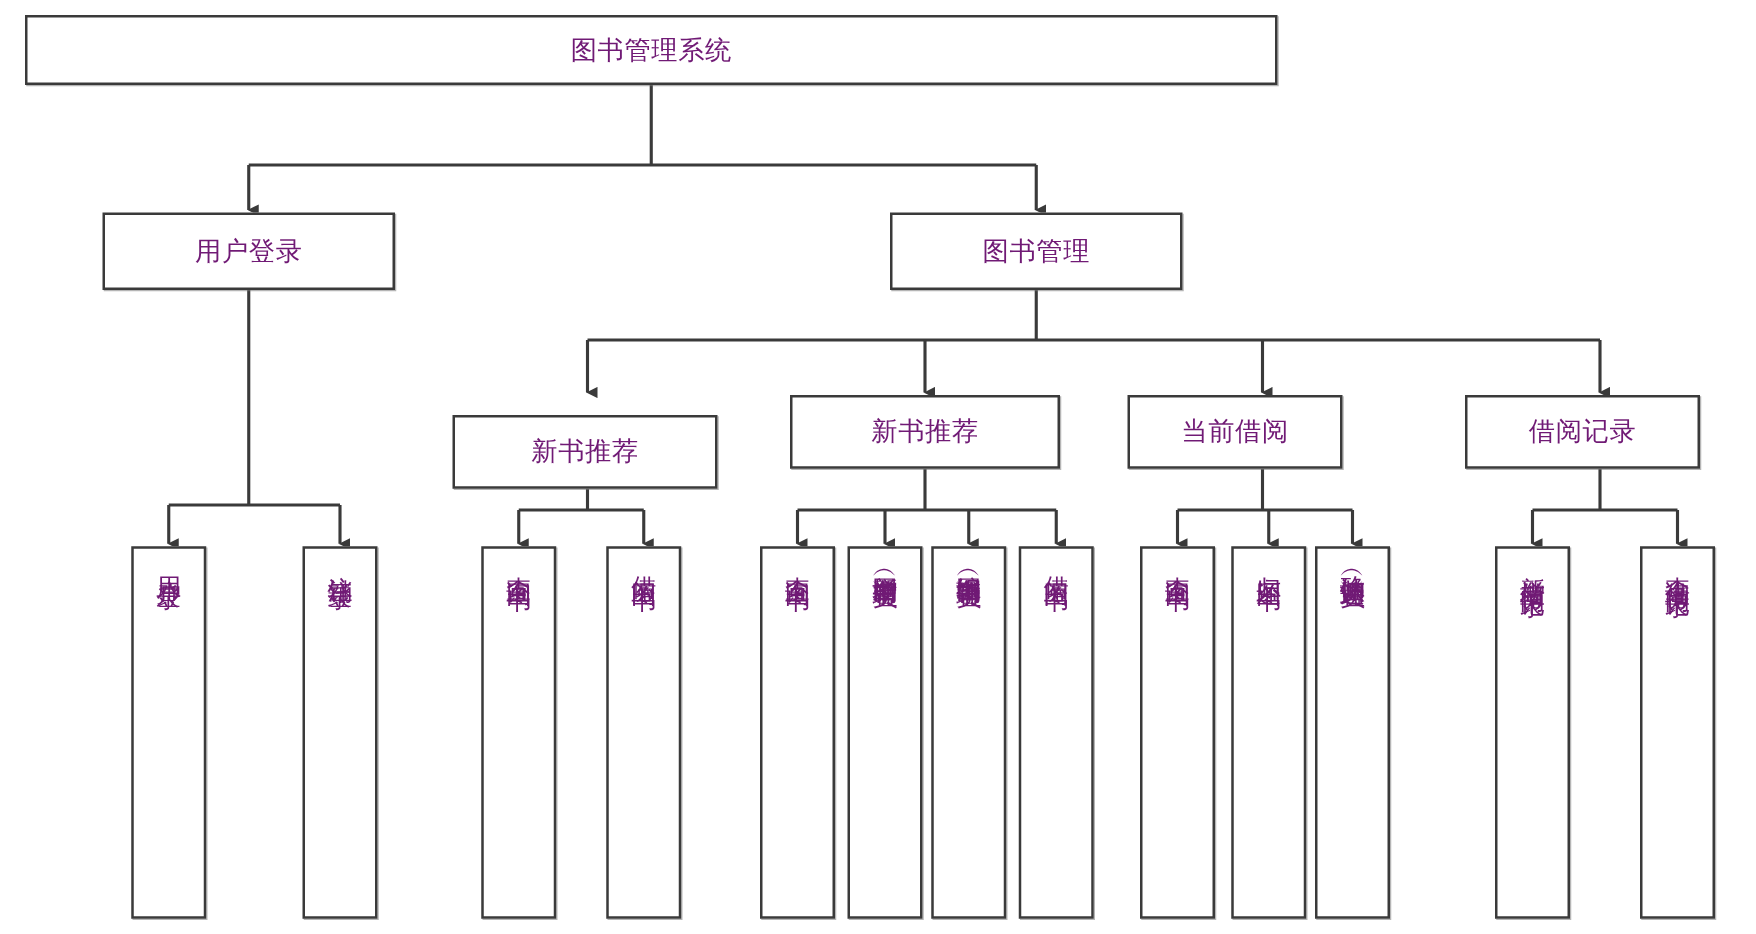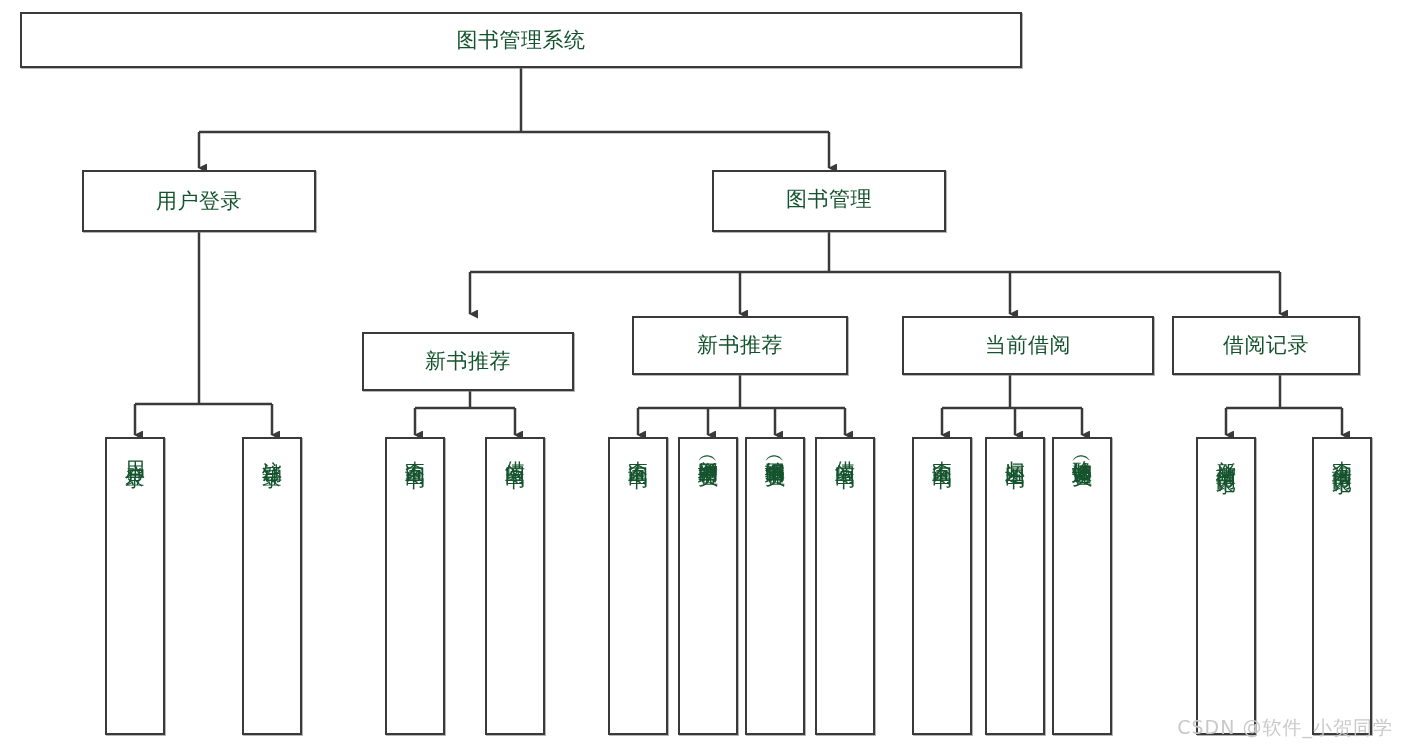--- a/index.html
+++ b/index.html
@@ -24,21 +24,21 @@
     position: absolute;
     box-sizing: border-box;
     background: #ffffff;
     border: 2px solid #3a3a3a;
     box-shadow: 1px 1px 0 0 rgba(120,120,120,0.55);
     display: flex;
     align-items: center;
     justify-content: center;
   }
   .node-label {
-    color: #14532d;
+    color: #701a75;
     font-size: 21px;
     line-height: 1.15;
     letter-spacing: 0.5px;
     text-align: right;
     white-space: nowrap;
   }
   .node-box.vertical .node-label {
     writing-mode: vertical-rl;
     text-orientation: upright;
     letter-spacing: 3px;
@@ -117,30 +117,30 @@
         <line x1="1342" y1="408" x2="1342" y2="435" stroke="#3a3a3a" stroke-width="2.5" marker-end="url(#arrowhead)"></line>
       </g>
   </svg>
   <div id="node-layer">
       <div class="node-box" style="left: 20px; top: 12px; width: 1002px; height: 56px;">
         <span class="node-label">图书管理系统</span>
       </div>
       <div class="node-box" style="left: 82px; top: 170px; width: 234px; height: 62px;">
         <span class="node-label">用户登录</span>
       </div>
-      <div class="node-box" style="left: 712px; top: 170px; width: 234px; height: 62px; font-family: Liberation Mono, monospace;">
+      <div class="node-box" style="left: 712px; top: 170px; width: 234px; height: 62px;">
         <span class="node-label">图书管理</span>
       </div>
       <div class="node-box" style="left: 362px; top: 332px; width: 212px; height: 59px;">
         <span class="node-label">新书推荐</span>
       </div>
       <div class="node-box" style="left: 632px; top: 316px; width: 216px; height: 59px;">
         <span class="node-label">新书推荐</span>
       </div>
-      <div class="node-box" style="left: 902px; top: 316px; width: 252px; height: 59px;">
+      <div class="node-box" style="left: 902px; top: 316px; width: 172px; height: 59px;">
         <span class="node-label">当前借阅</span>
       </div>
       <div class="node-box" style="left: 1172px; top: 316px; width: 188px; height: 59px;">
         <span class="node-label">借阅记录</span>
       </div>
       <div class="node-box vertical" style="left: 105px; top: 437px; width: 60px; height: 298px;">
         <span class="node-label">用户登录</span>
       </div>
       <div class="node-box vertical" style="left: 242px; top: 437px; width: 60px; height: 298px;">
         <span class="node-label">注销登录</span>
@@ -172,14 +172,13 @@
       <div class="node-box vertical vtight" style="left: 1052px; top: 437px; width: 60px; height: 298px;">
         <span class="node-label">确认归还（管理员）</span>
       </div>
       <div class="node-box vertical" style="left: 1196px; top: 437px; width: 60px; height: 298px;">
         <span class="node-label">新增借阅记录</span>
       </div>
       <div class="node-box vertical" style="left: 1312px; top: 437px; width: 60px; height: 298px;">
         <span class="node-label">查询借阅记录</span>
       </div>
     </div>
-  <div class="watermark">CSDN @软件_小贺同学</div>
 </div>
 
 </body></html>

